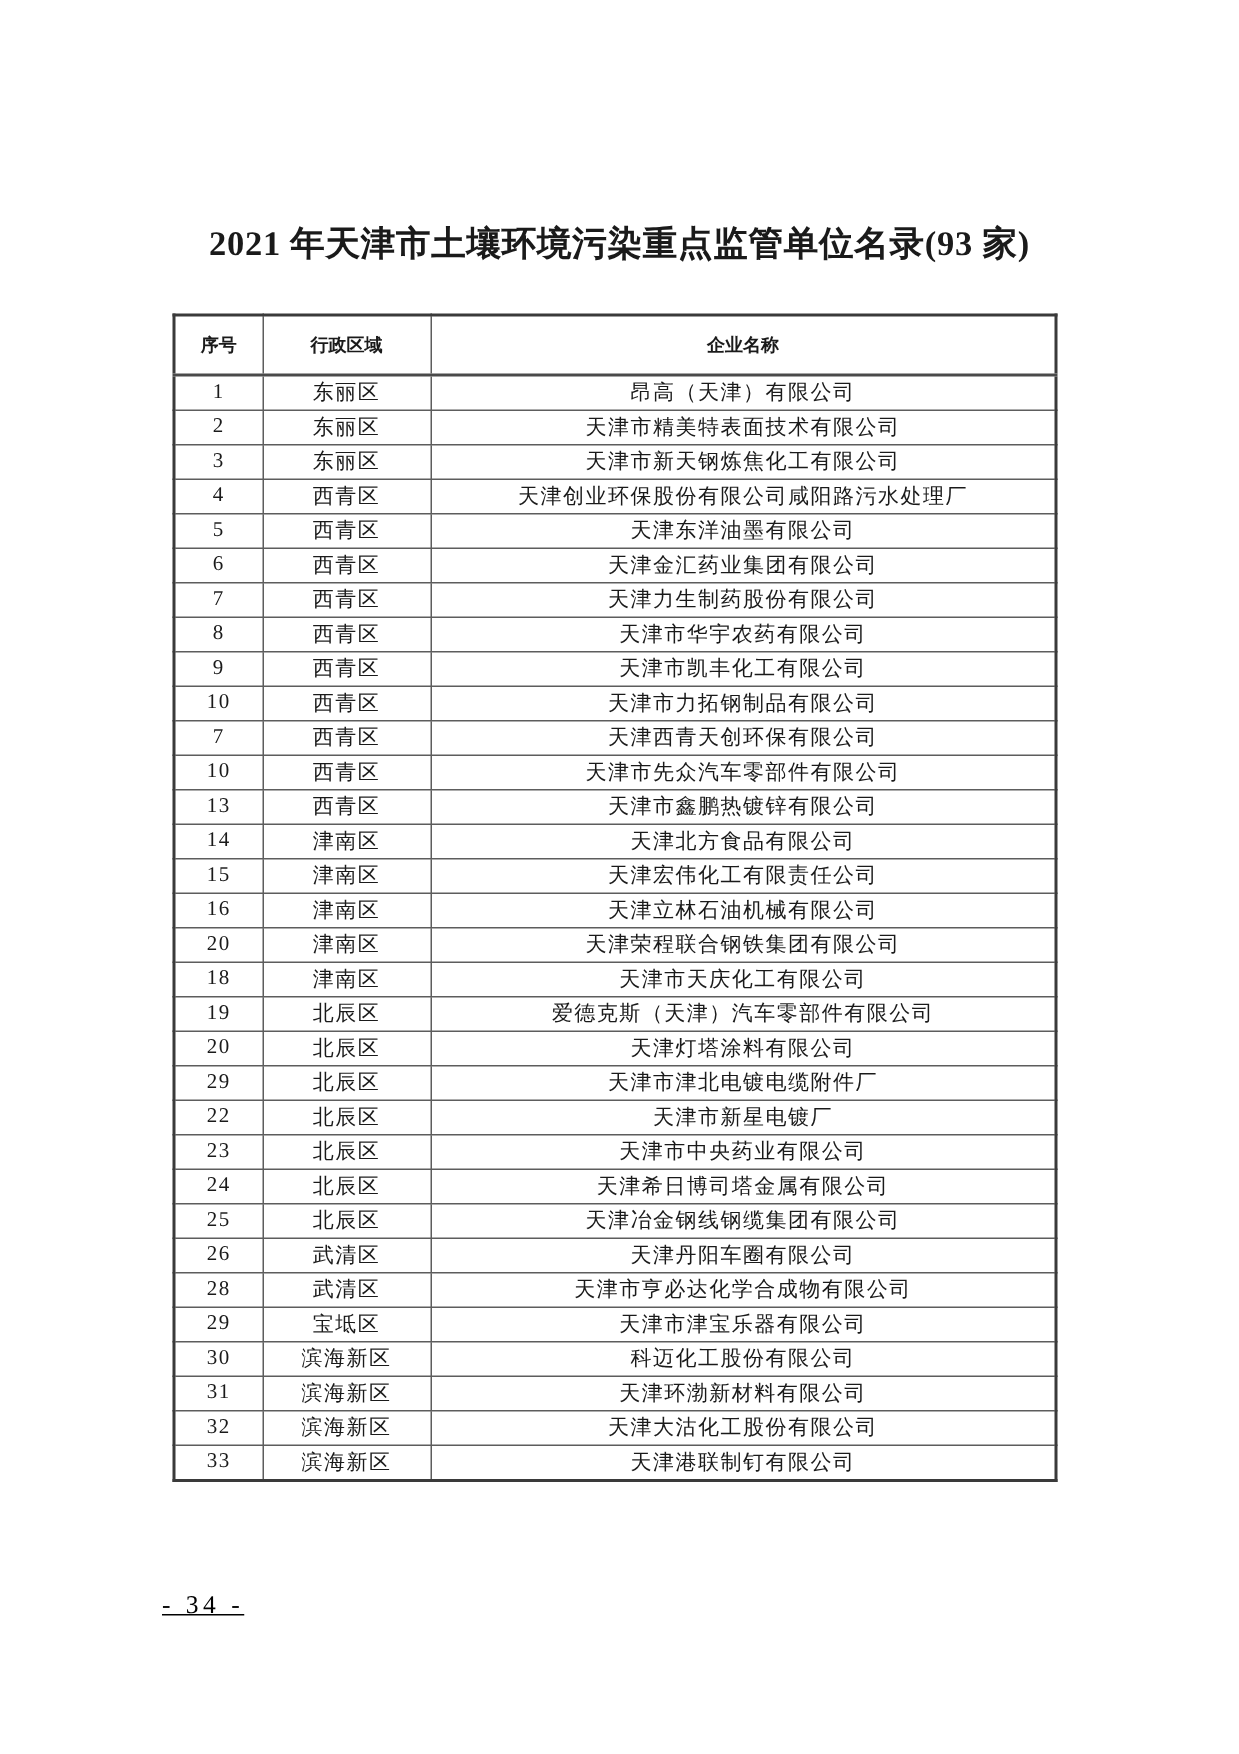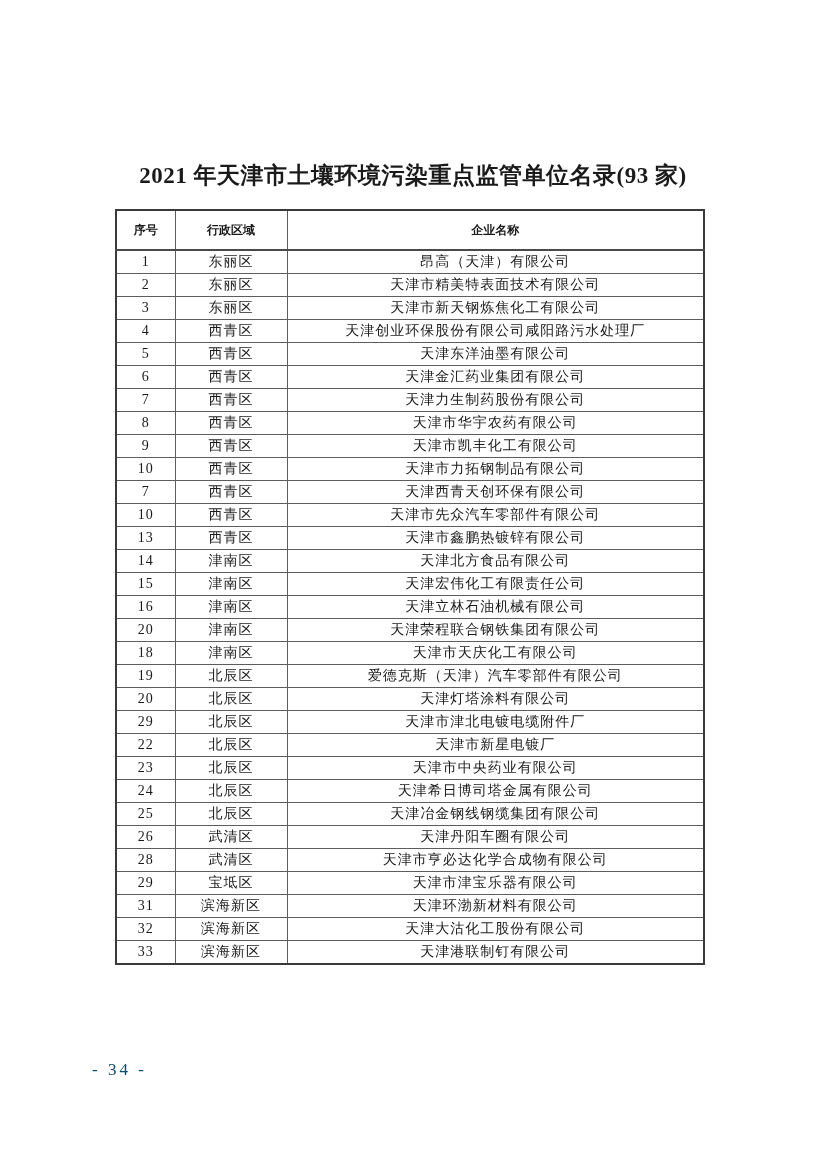--- a/index.html
+++ b/index.html
@@ -11,21 +11,21 @@
     position: relative;
     width: 826px;
     height: 1169px;
     background: #ffffff;
     font-family: "Liberation Serif", "DejaVu Serif", serif;
     color: #1a1a1a;
     overflow: hidden;
   }
   .title {
     position: absolute;
-    top: 160px;
+    top: 147px;
     left: 0;
     width: 100%;
     margin: 0;
     text-align: center;
     font-size: 23px;
     font-weight: bold;
     letter-spacing: 0.5px;
     white-space: nowrap;
   }
   table.units-table {
@@ -56,25 +56,26 @@
     height: 22px;
     font-size: 14px;
     font-weight: normal;
     letter-spacing: 1px;
   }
   col.col-no     { width: 59px; }
   col.col-region { width: 112px; }
   col.col-name   { width: 417px; }
   .footer {
     position: absolute;
-    left: 92px;
+    left: 108px;
     top: 1060px;
     font-size: 17px;
     letter-spacing: 3px;
-    color: #0c4a6e;
+    color: #000000;
+    text-decoration: underline;
   }
 </style>
 </head>
 <body>
 
 <div class="page">
 
   <h1 class="title">2021 年天津市土壤环境污染重点监管单位名录(93 家)</h1>
 
   <table class="units-table">
@@ -225,20 +226,25 @@
           <td>28</td>
           <td>武清区</td>
           <td>天津市亨必达化学合成物有限公司</td>
         </tr>
         <tr>
           <td>29</td>
           <td>宝坻区</td>
           <td>天津市津宝乐器有限公司</td>
         </tr>
         <tr>
+          <td>30</td>
+          <td>滨海新区</td>
+          <td>科迈化工股份有限公司</td>
+        </tr>
+        <tr>
           <td>31</td>
           <td>滨海新区</td>
           <td>天津环渤新材料有限公司</td>
         </tr>
         <tr>
           <td>32</td>
           <td>滨海新区</td>
           <td>天津大沽化工股份有限公司</td>
         </tr>
         <tr>

